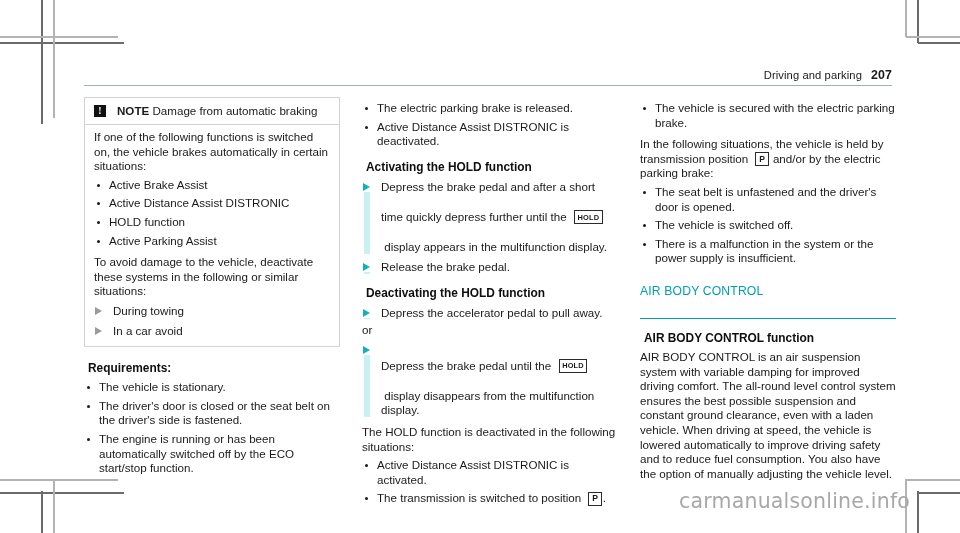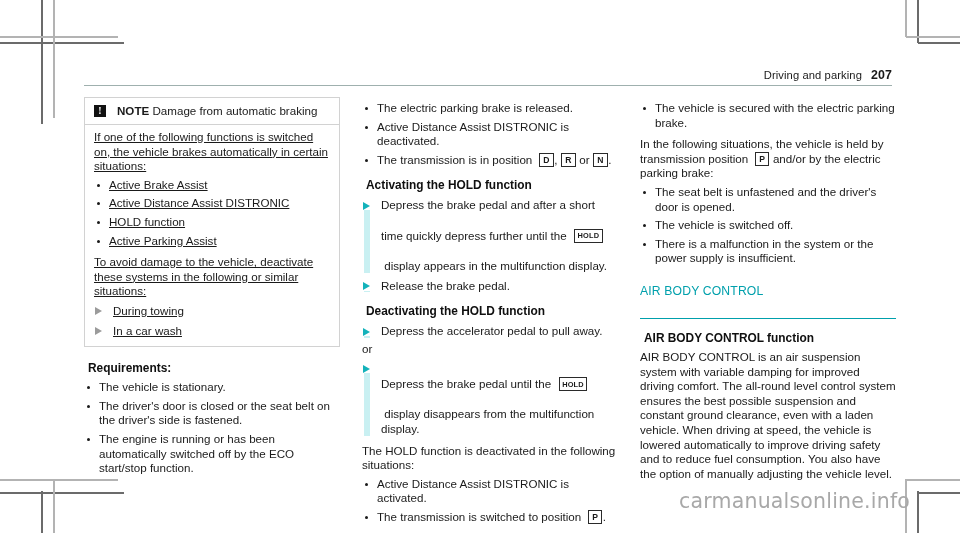--- a/index.html
+++ b/index.html
@@ -191,21 +191,20 @@
     font-family: "Liberation Serif", serif;
   }
   .notebox-head-text {
     margin-left: 11px;
     font-size: 11.6px;
     line-height: 14px;
   }
   .note-word { font-weight: bold; }
   .notebox-body {
     padding: 5px 9px 8px 9px;
-    text-decoration: underline;
   }
 
   
   .gearbox {
     display: inline-block;
     border: 1px solid #2a2a2a;
     font-size: 8.6px;
     font-weight: bold;
     line-height: 9px;
     padding: 1.5px 3px 1.5px 3px;
@@ -293,45 +292,41 @@
           <ul class="bullets">
             <li>Active Brake Assist</li>
             <li>Active Distance Assist DISTRONIC</li>
             <li>HOLD function</li>
             <li>Active Parking Assist</li>
           </ul>
           <div class="gap-sm"></div>
           <p class="para">To avoid damage to the vehicle, deactivate these systems in the following or similar situations:</p>
           <ul class="actions gray">
             <li><span class="tri"></span><span>During towing</span></li>
-            <li><span class="tri"></span><span>In a car wash</span></li>
+            <li><span class="tri"></span><span>In a car avoid</span></li>
           </ul>
         </div>
       </div>
 
       <div class="gap-md"></div>
 
       <h3 class="subhead">Requirements:</h3>
 
       <ul class="bullets">
         <li>The vehicle is stationary.</li>
         <li>The driver's door is closed or the seat belt on the driver's side is fastened.</li>
         <li>The engine is running or has been automatically switched off by the ECO start/stop function.</li>
       </ul>
     </div>
 
     <div class="col col-2">
 
       <ul class="bullets">
         <li>The electric parking brake is released.</li>
         <li>Active Distance Assist DISTRONIC is deactivated.</li>
-        <li>
-          <span>The transmission is in position</span>
-          <span>&nbsp;</span><span class="gearbox">D</span><span>, </span><span class="gearbox">R</span><span> or </span><span class="gearbox">N</span><span>.</span>
-        </li>
       </ul>
 
       <div class="gap-sm"></div>
 
       <h3 class="subhead">Activating the HOLD function</h3>
 
       <ul class="actions">
         <li>
           <span class="tri"></span>
           <span class="bar"></span>

